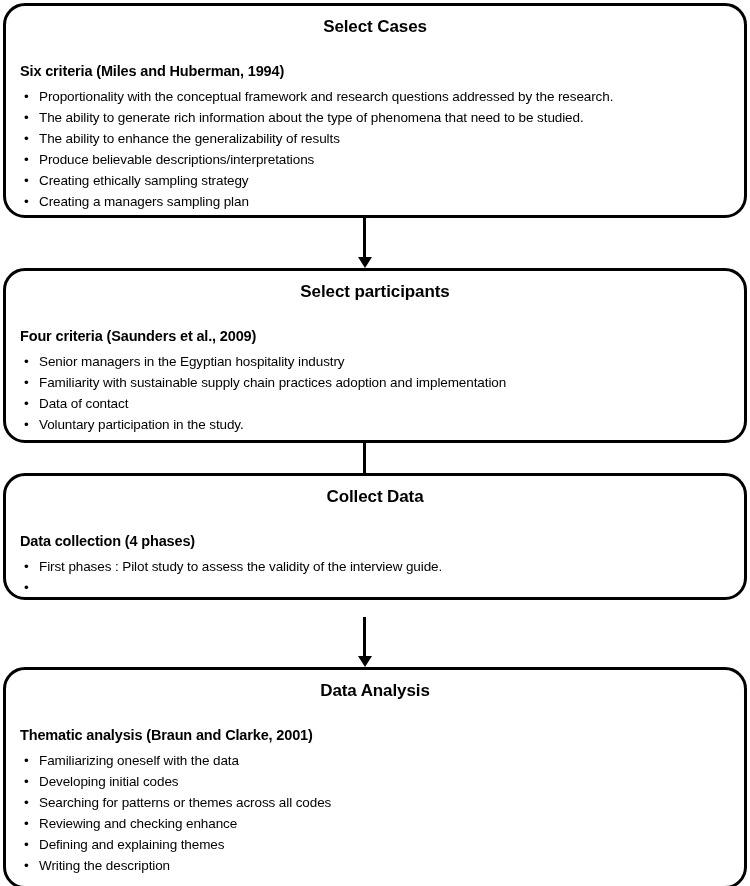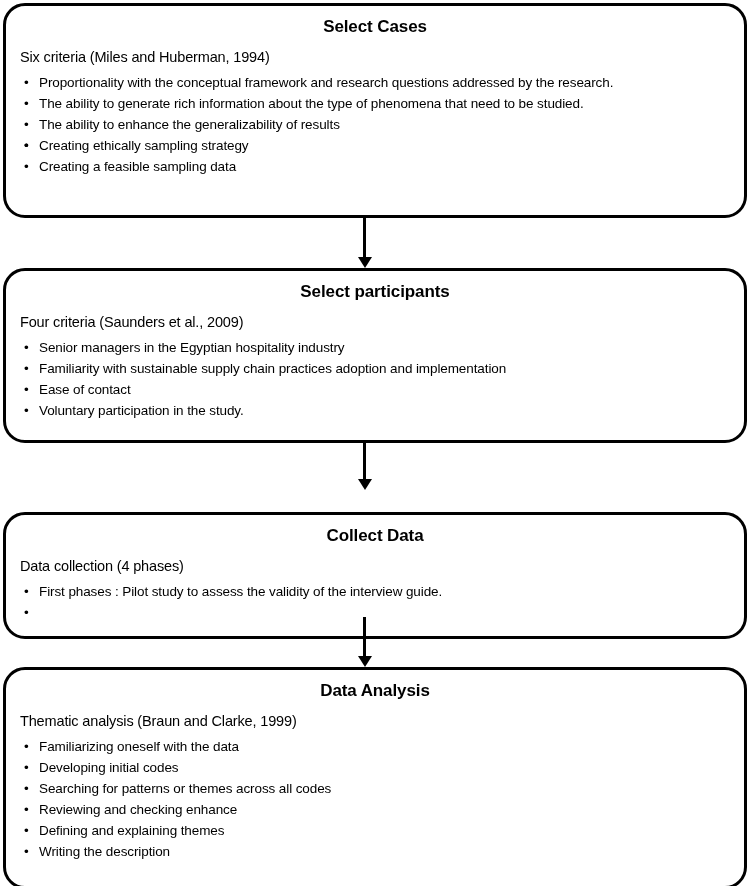--- a/index.html
+++ b/index.html
@@ -34,25 +34,25 @@
   .stage-title {
     text-align: center;
     font-weight: bold;
     font-size: 17px;
     letter-spacing: -0.1px;
     line-height: 20px;
     margin-top: 11px;
   }
 
   .stage-subtitle {
-    font-weight: normal;
+    font-weight: bold;
     font-size: 14.5px;
     line-height: 18px;
     margin-left: 14px;
-    margin-top: 11px;
+    margin-top: 25px;
     letter-spacing: -0.15px;
   }
 
   .bullet-list {
     list-style: none;
     margin: 6px 0 0 0;
     padding: 0;
   }
 
   .bullet-item {
@@ -68,21 +68,21 @@
     position: absolute;
     left: 18px;
     top: 0;
     line-height: 21px;
     font-size: 13.5px;
   }
 
   
   #box-select-cases      { top: 3px;   height: 215px; }
   #box-select-participants { top: 268px; height: 175px; }
-  #box-collect-data      { top: 512px; height: 127px; }
+  #box-collect-data      { top: 473px; height: 127px; }
   #box-data-analysis     { top: 667px; height: 222px; }
 
   
   .connector {
     position: absolute;
     left: 358px;
     width: 14px;
   }
   .connector .shaft {
     position: absolute;
@@ -118,38 +118,38 @@
 
 <div id="flowchart">
 
   <div class="stage-box" id="box-select-cases">
     <div class="stage-title">Select Cases</div>
     <div class="stage-subtitle">Six criteria (Miles and Huberman, 1994)</div>
     <ul class="bullet-list">
       <li class="bullet-item"><span class="bullet-dot">•</span><span>Proportionality with the conceptual framework and research questions addressed by the research.</span></li>
       <li class="bullet-item"><span class="bullet-dot">•</span><span>The ability to generate rich information about the type of phenomena that need to be studied.</span></li>
       <li class="bullet-item"><span class="bullet-dot">•</span><span>The ability to enhance the generalizability of results</span></li>
-      <li class="bullet-item"><span class="bullet-dot">•</span></li>
+      <li class="bullet-item"><span class="bullet-dot">•</span><span>Produce believable descriptions/interpretations</span></li>
       <li class="bullet-item"><span class="bullet-dot">•</span><span>Creating ethically sampling strategy</span></li>
-      <li class="bullet-item"><span class="bullet-dot">•</span><span>Creating a feasible sampling data</span></li>
+      <li class="bullet-item"><span class="bullet-dot">•</span><span>Creating a managers sampling plan</span></li>
     </ul>
   </div>
 
   <div class="connector" id="connector-1">
     <div class="shaft"></div>
     <div class="head"></div>
   </div>
 
   <div class="stage-box" id="box-select-participants">
     <div class="stage-title">Select participants</div>
     <div class="stage-subtitle">Four criteria (Saunders et al., 2009)</div>
     <ul class="bullet-list">
       <li class="bullet-item"><span class="bullet-dot">•</span><span>Senior managers in the Egyptian hospitality industry</span></li>
       <li class="bullet-item"><span class="bullet-dot">•</span><span>Familiarity with sustainable supply chain practices adoption and implementation</span></li>
-      <li class="bullet-item"><span class="bullet-dot">•</span><span>Ease of contact</span></li>
+      <li class="bullet-item"><span class="bullet-dot">•</span><span>Data of contact</span></li>
       <li class="bullet-item"><span class="bullet-dot">•</span><span>Voluntary participation in the study.</span></li>
     </ul>
   </div>
 
   <div class="connector" id="connector-2">
     <div class="shaft"></div>
     <div class="head"></div>
   </div>
 
   <div class="stage-box" id="box-collect-data">
@@ -161,21 +161,21 @@
     </ul>
   </div>
 
   <div class="connector" id="connector-3">
     <div class="shaft"></div>
     <div class="head"></div>
   </div>
 
   <div class="stage-box" id="box-data-analysis">
     <div class="stage-title">Data Analysis</div>
-    <div class="stage-subtitle">Thematic analysis (Braun and Clarke, 1999)</div>
+    <div class="stage-subtitle">Thematic analysis (Braun and Clarke, 2001)</div>
     <ul class="bullet-list">
       <li class="bullet-item"><span class="bullet-dot">•</span><span>Familiarizing oneself with the data</span></li>
       <li class="bullet-item"><span class="bullet-dot">•</span><span>Developing initial codes</span></li>
       <li class="bullet-item"><span class="bullet-dot">•</span><span>Searching for patterns or themes across all codes</span></li>
       <li class="bullet-item"><span class="bullet-dot">•</span><span>Reviewing and checking enhance</span></li>
       <li class="bullet-item"><span class="bullet-dot">•</span><span>Defining and explaining themes</span></li>
       <li class="bullet-item"><span class="bullet-dot">•</span><span>Writing the description</span></li>
     </ul>
   </div>
 

